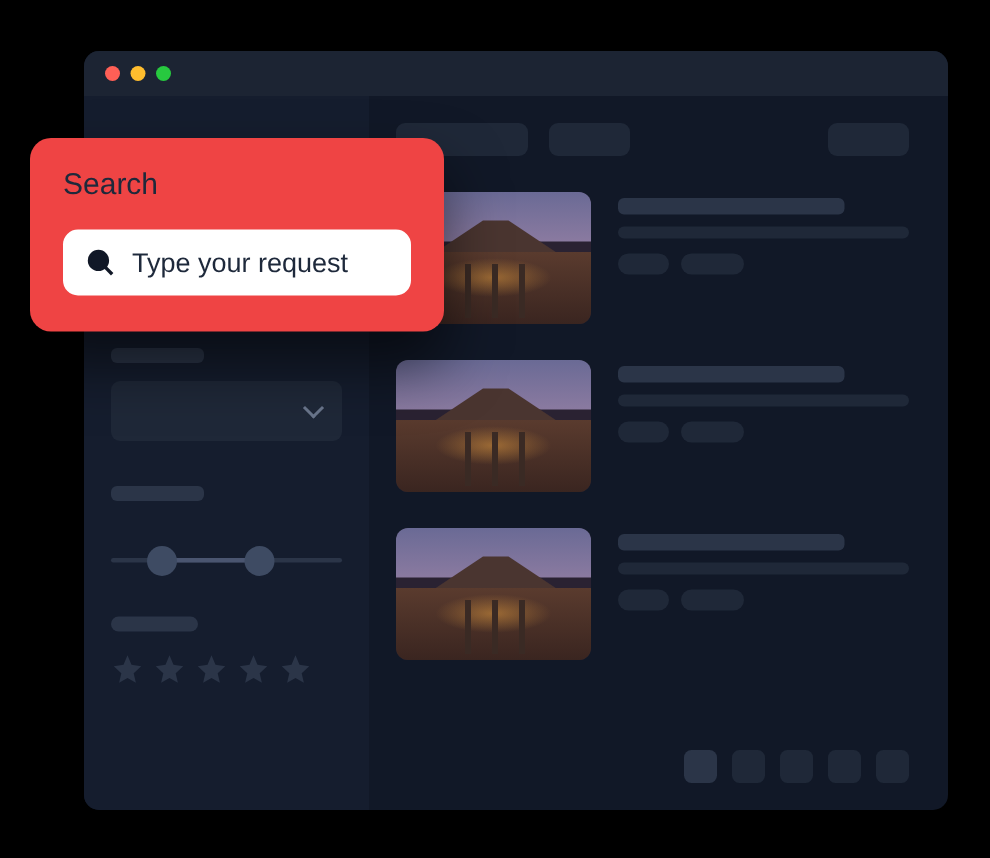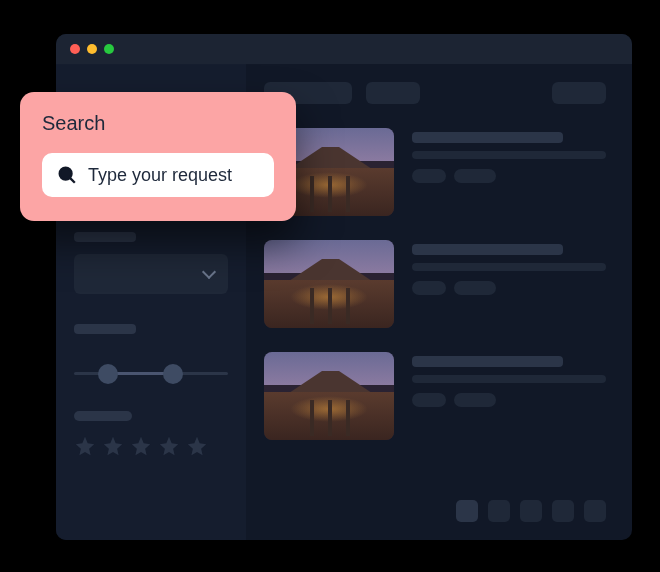--- a/index.html
+++ b/index.html
@@ -135,21 +135,21 @@
   .star-row svg { width:22px; height:22px; fill:#2b3548; }
   .sb-label-stars { height: 10px; width: 58px; border-radius: 6px; background: #2b3548; margin-bottom: 14px; }
   .pager { display:flex; gap:10px; justify-content:flex-end; margin-top:auto; }
   .pager .pg { width:22px; height:22px; border-radius:5px; background:#1f2838; }
   .pager .pg.active { background:#2b3548; }
   .search-popover {
     position:absolute;
     left: 20px;
     top: 92px;
     width: 276px;
-    background: #fca5a5;
+    background: #ef4444;
     border-radius: 14px;
     padding: 20px 22px 24px 22px;
     box-shadow: 0 22px 40px rgba(0,0,0,.55);
   }
   .search-title {
     font-size: 20px;
     font-weight: 500;
     color: #1e293b;
     margin-bottom: 14px;
   }

